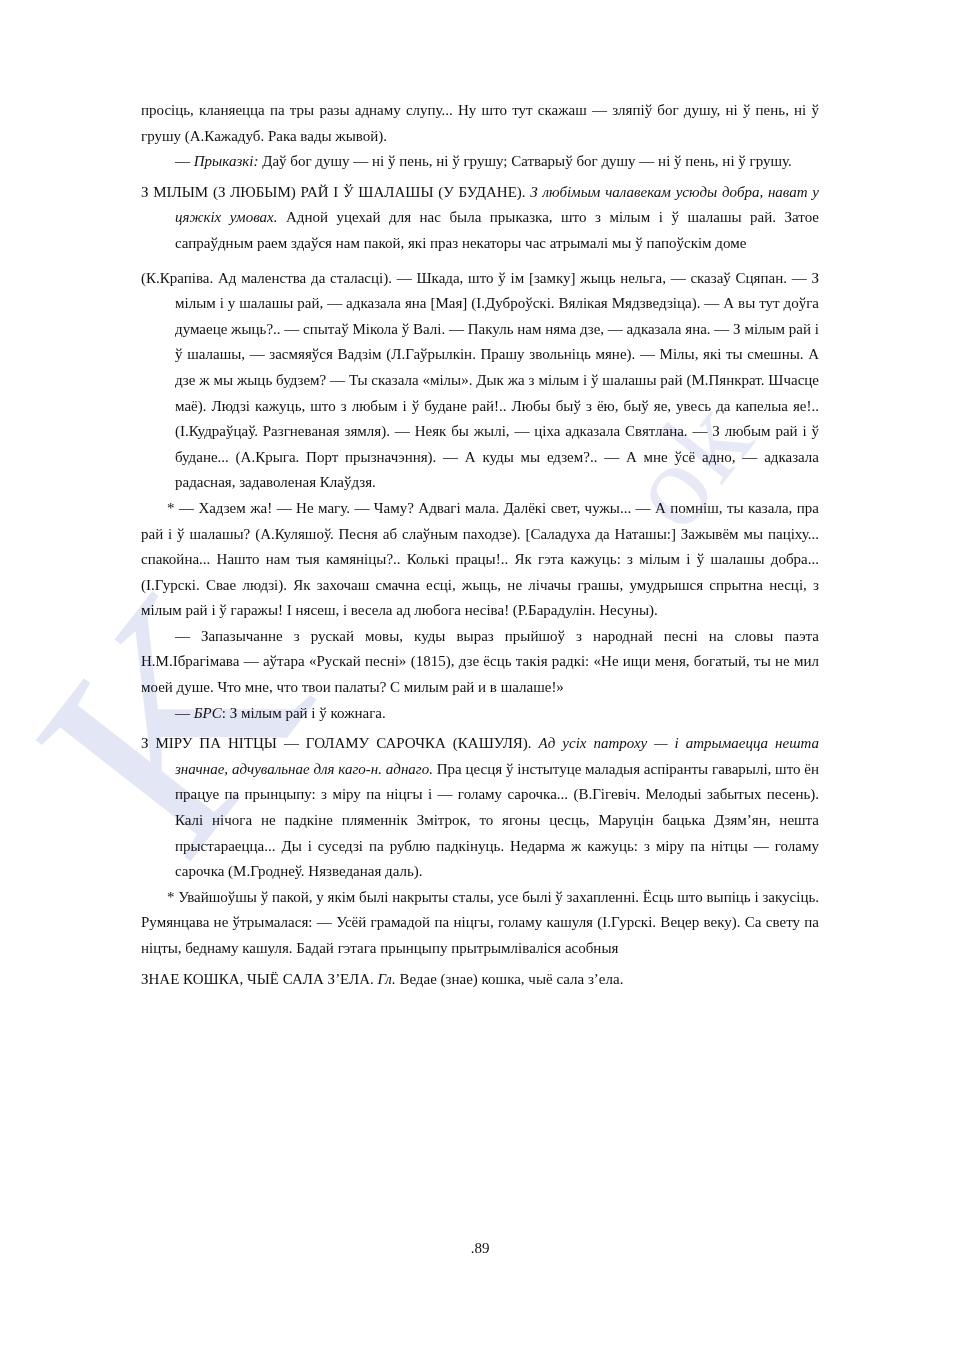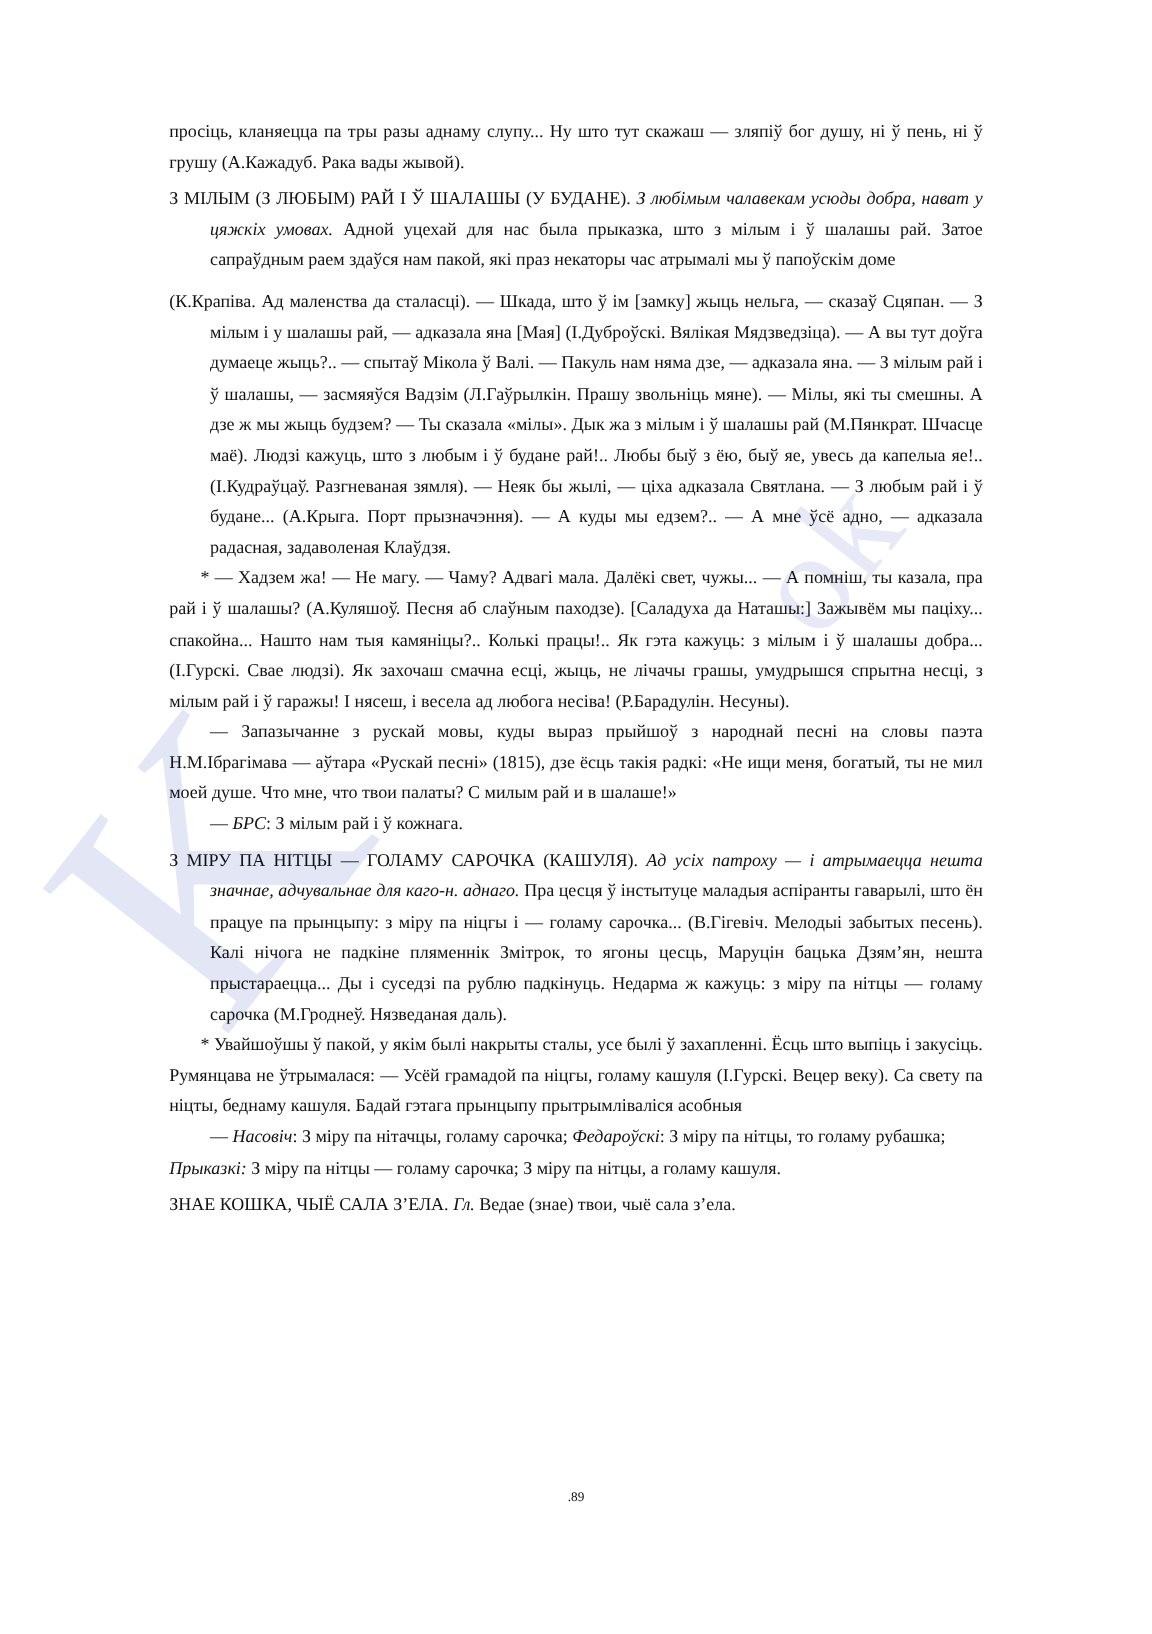--- a/index.html
+++ b/index.html
@@ -103,38 +103,39 @@
   }
 
   
   #page-number {
     position: absolute;
     z-index: 2;
     left: 0;
     right: 0;
     top: 1238px;
     text-align: center;
-    font-size: 11px;
+    font-size: 15px;
     line-height: 20px;
   }
 </style>
 </head>
 <body>
 
 <div id="page">
 
   <div id="watermark-layer">
     <span class="wm wm-a">K</span>
     <span class="wm wm-b">ok</span>
   </div>
 
   <div id="content">
 
     <p class="flush"><span>просіць, кланяецца па тры разы аднаму слупу... Ну што тут скажаш — зляпіў бог душу, ні ў пень, ні ў грушу (А.Кажадуб. Рака вады жывой).</span></p>
 
+    <p class="ind"><span>— </span><i>Прыказкі:</i><span> Даў бог душу — ні ў пень, ні ў грушу; Сатварыў бог душу — ні ў пень, ні ў грушу.</span></p>
 
     <div class="gap-sm"></div>
 
     <p class="entry"><span class="caps">З МІЛЫМ (З ЛЮБЫМ) РАЙ І Ў ШАЛАШЫ (У БУДАНЕ).</span><i> З любімым чалавекам усюды добра, нават у цяжкіх умовах.</i><span> Адной уцехай для нас была прыказка, што з мілым і ў шалашы рай. Затое сапраўдным раем здаўся нам пакой, які праз некаторы час атрымалі мы ў папоўскім доме</span></p>
 
     <div class="gap-md"></div>
 
     <p class="entry"><span>(К.Крапіва. Ад маленства да сталасці). — Шкада, што ў ім [замку] жыць нельга, — сказаў Сцяпан. — З мілым і у шалашы рай, — адказала яна [Мая] (І.Дуброўскі. Вялікая Мядзведзіца). — А вы тут доўга думаеце жыць?.. — спытаў Мікола ў Валі. — Пакуль нам няма дзе, — адказала яна. — З мілым рай і ў шалашы, — засмяяўся Вадзім (Л.Гаўрылкін. Прашу звольніць мяне). — Мілы, які ты смешны. А дзе ж мы жыць будзем? — Ты сказала «мілы». Дык жа з мілым і ў шалашы рай (М.Пянкрат. Шчасце маё). Людзі кажуць, што з любым і ў будане рай!.. Любы быў з ёю, быў яе, увесь да капелыа яе!.. (І.Кудраўцаў. Разгневаная зямля). — Неяк бы жылі, — ціха адказала Святлана. — З любым рай і ў будане... (А.Крыга. Порт прызначэння). — А куды мы едзем?.. — А мне ўсё адно, — адказала радасная, задаволеная Клаўдзя.</span></p>
 
 
@@ -144,23 +145,22 @@
 
     <p class="ind lastline-left"><span>— </span><i>БРС</i><span>: З мілым рай і ў кожнага.</span></p>
 
     <div class="gap-sm"></div>
 
     <p class="entry"><span class="caps">З МІРУ ПА НІТЦЫ — ГОЛАМУ САРОЧКА (КАШУЛЯ).</span><i> Ад усіх патроху — і атрымаецца нешта значнае, адчувальнае для каго-н. аднаго.</i><span> Пра цесця ў інстытуце маладыя аспіранты гаварылі, што ён працуе па прынцыпу: з міру па ніцгы і — голаму сарочка... (В.Гігевіч. Мелодыі забытых песень). Калі нічога не падкіне пляменнік Змітрок, то ягоны цесць, Маруцін бацька Дзям’ян, нешта прыстараецца... Ды і суседзі па рублю падкінуць. Недарма ж кажуць: з міру па нітцы — голаму сарочка (М.Гроднеў. Нязведаная даль).</span></p>
 
     <p class="ind-small"><span>*</span><span> Увайшоўшы ў пакой, у якім былі накрыты сталы, усе былі ў захапленні. Ёсць што выпіць і закусіць. Румянцава не ўтрымалася: — Усёй грамадой па ніцгы, голаму кашуля (І.Гурскі. Вецер веку). Са свету па ніцты, беднаму кашуля. Бадай гэтага прынцыпу прытрымліваліся асобныя</span></p>
 
 
-    <p class="ind lastline-left"><span>— </span><i>Насовіч</i><span>: З міру па нітачцы, голаму сарочка; </span><i>Федароўскі</i><span>: З міру па нітцы, то голаму рубашка; </span><i>Прыказкі:</i><span> З міру па нітцы — голаму сарочка; З міру па нітцы, а голаму кашуля.</span></p>
 
     <div class="gap-sm"></div>
 
-    <p class="entry lastline-left"><span class="caps">ЗНАЕ КОШКА, ЧЫЁ САЛА З’ЕЛА.</span><i> Гл.</i><span> Ведае (знае) твои, чыё сала з’ела.</span></p>
+    <p class="entry lastline-left"><span class="caps">ЗНАЕ КОШКА, ЧЫЁ САЛА З’ЕЛА.</span><i> Гл.</i><span> Ведае (знае) кошка, чыё сала з’ела.</span></p>
 
   </div>
 
   <div id="page-number">.89</div>
 
 </div>
 
 </body></html>

